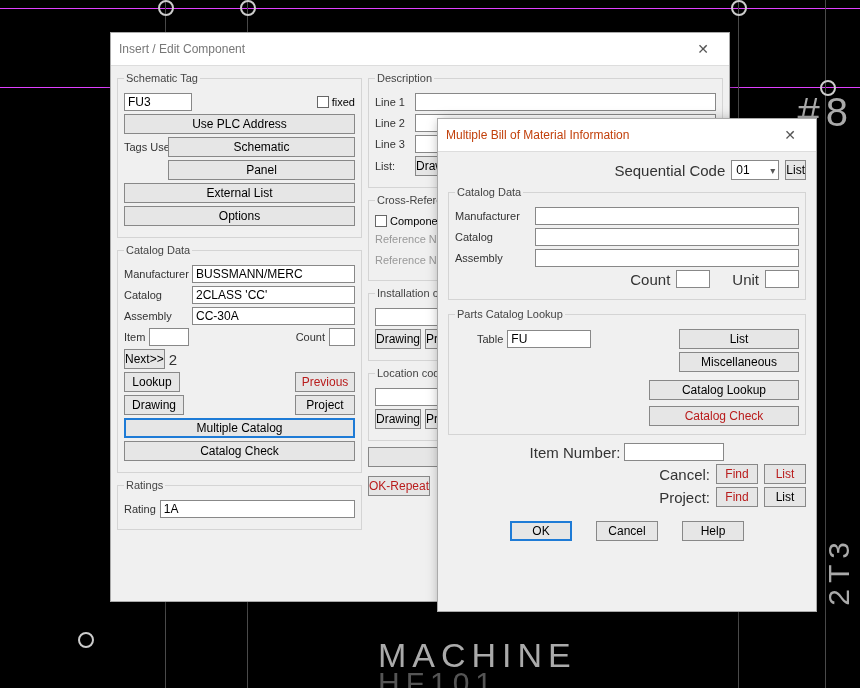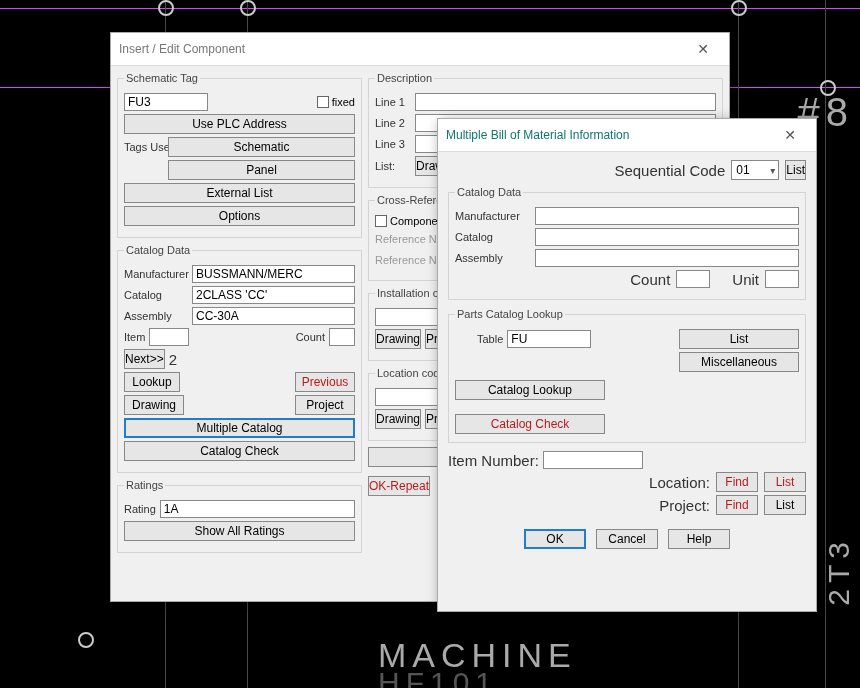--- a/index.html
+++ b/index.html
@@ -92,23 +92,23 @@
 .win2 .body { padding:8px 10px; }
 .win2 fieldset { margin-bottom:8px; }
 .right-align { display:flex; justify-content:flex-end; align-items:center; gap:6px; }
 .select {
   border:1px solid #888; background:#fff; height:20px; padding:0 16px 0 4px;
   position:relative; display:inline-flex; align-items:center; min-width:48px;
 }
 .select::after{
   content:"▾"; position:absolute; right:3px; color:#555; font-size:10px;
 }
-.center-btns { display:flex; flex-direction:column; align-items:flex-start; gap:14px; margin-top:8px; }
+.center-btns { display:flex; flex-direction:column; align-items:flex-end; gap:6px; margin-top:8px; }
 .center-btns .btn { width:150px; }
-.footer-btns { display:flex; justify-content:center; gap:10px; margin-top:14px; }
+.footer-btns { display:flex; justify-content:center; gap:24px; margin-top:14px; }
 .footer-btns .btn { width:62px; }
 .footer-btns .btn.primary { border:2px solid #1e7bd6; }
 
 
 .lbl { font-size:15px; color:#333; }
 .gap { flex:1; }
 </style>
 </head>
 <body>
 
@@ -134,21 +134,21 @@
   <div class="titlebar">
     <span class="title">Insert / Edit Component</span>
     <span class="close-x">✕</span>
   </div>
   <div class="body">
 
     <div class="col-left">
       <fieldset>
         <legend>Schematic Tag</legend>
         <div class="row">
-          <input class="text" style="width: 84px;" value="FU3">
+          <input class="text" style="width: 68px;" value="FU3">
           <span class="gap"></span>
           <span class="chk">
             <span class="chkbox"></span>
               <span>fixed</span>
           </span>
         </div>
         <div class="row">
             <button class="btn wide">Use PLC Address</button>
           </div>
         <div class="row">
@@ -209,23 +209,20 @@
             <button class="btn wide">Catalog Check</button>
           </div>
       </fieldset>
 
       <fieldset>
         <legend>Ratings</legend>
         <div class="row">
             <label>Rating</label>
           <input class="text" style="flex: 1 1 0%;" value="1A">
           </div>
-        <div class="row">
-            <button class="btn wide">Show All Ratings</button>
-          </div>
       </fieldset>
     </div>
 
     <div class="col-right">
       <fieldset>
         <legend>Description</legend>
         <div class="row">
             <label style="width:36px">Line 1</label>
             <input class="text" style="flex: 1 1 0%;">
           </div>
@@ -288,21 +285,21 @@
         <button class="btn disabled">OK-Repeat</button>
         <span style="width:24px"></span>
         <button class="btn">O</button>
       </div>
     </div>
   </div>
 </div>
 
 <div class="window win2">
   <div class="titlebar" style="background:#fff;">
-    <span class="title" style="color:#0f766e">Multiple Bill of Material Information</span>
+    <span class="title" style="color:#c2410c">Multiple Bill of Material Information</span>
     <span class="close-x">✕</span>
   </div>
   <div class="body">
     <div class="right-align" style="margin-bottom:6px;">
       <span class="lbl">Sequential Code</span>
       <span class="select">
           <span>01</span>
         </span>
       <button class="btn">List</button>
     </div>
@@ -341,26 +338,26 @@
       </div>
       <div class="row right-align">
         <button class="btn" style="width:120px">Miscellaneous</button>
       </div>
       <div class="center-btns">
         <button class="btn">Catalog Lookup</button>
         <button class="btn disabled">Catalog Check</button>
       </div>
     </fieldset>
 
-    <div class="row" style="margin-top:6px;">
+    <div class="row" style="justify-content:center; margin-top:6px;">
       <span class="lbl">Item Number:</span>
       <input class="text" style="width: 100px;">
     </div>
     <div class="row right-align">
-      <span class="lbl">Location:</span>
+      <span class="lbl">Cancel:</span>
       <button class="btn disabled" style="width:42px">Find</button>
       <button class="btn disabled" style="width:42px">List</button>
     </div>
     <div class="row right-align">
       <span class="lbl">Project:</span>
       <button class="btn disabled" style="width:42px">Find</button>
       <button class="btn" style="width:42px">List</button>
     </div>
 
     <div class="footer-btns">

